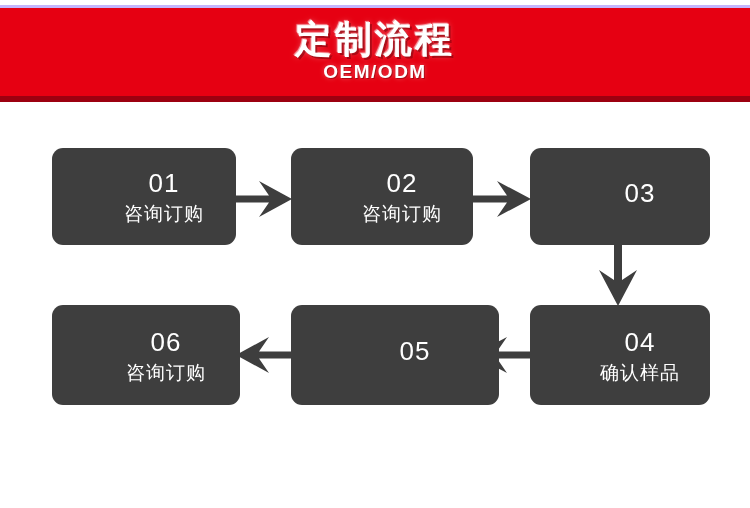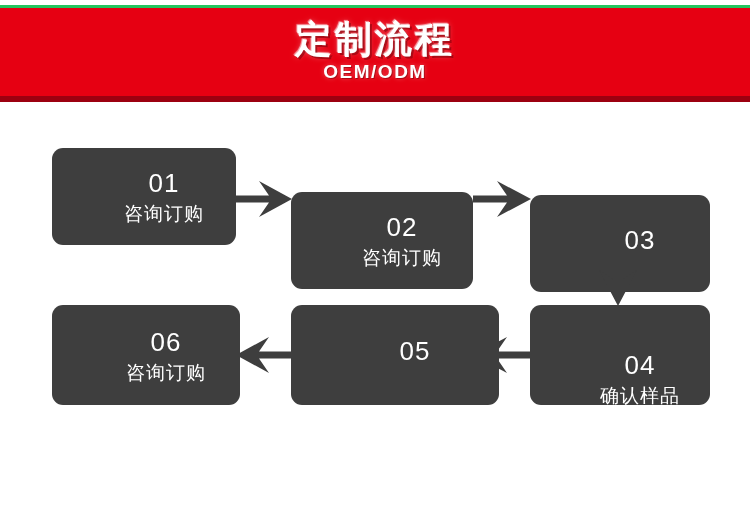--- a/index.html
+++ b/index.html
@@ -8,21 +8,21 @@
     font-family:"Liberation Sans","DejaVu Sans",sans-serif;
     overflow:hidden;position:relative;
   }
   #stage{position:relative;width:750px;height:508px;}
 
   
   .banner{
     position:absolute;left:0;top:5px;width:750px;height:97px;
     background:#e60012;
     box-sizing:border-box;
-    border-top:3px solid #22c55e;
+    border-top:3px solid #c4b5fd;
     border-bottom:6px solid #9c0010;
     display:flex;flex-direction:column;
     align-items:center;justify-content:center;
   }
   .banner-title{
     color:#ffffff;
     font-size:37px;
     font-weight:bold;
     letter-spacing:3px;
     line-height:1.05;
@@ -62,26 +62,26 @@
   }
   .box-label{
     font-size:19px;
     line-height:1;
     letter-spacing:1px;
     font-weight:400;
   }
 
   
   #box-01{left:52px;top:148px;width:184px;height:97px;}
-  #box-02{left:291px;top:148px;width:182px;height:97px;margin-top:44px;}
-  #box-03{left:530px;top:148px;width:180px;height:97px;margin-top:47px;}
+  #box-02{left:291px;top:148px;width:182px;height:97px;}
+  #box-03{left:530px;top:148px;width:180px;height:97px;}
   
   #box-06{left:52px;top:305px;width:188px;height:100px;}
   #box-05{left:291px;top:305px;width:208px;height:100px;}
-  #box-04{left:530px;top:305px;width:180px;height:100px;justify-content:flex-end;}
+  #box-04{left:530px;top:305px;width:180px;height:100px;}
 
   
   .arrow{position:absolute;}
   #arrow-1{left:236px;top:178px;width:56px;height:42px;}
   #arrow-2{left:473px;top:178px;width:58px;height:42px;}
   #arrow-3{left:596px;top:244px;width:44px;height:62px;}
   #arrow-4{left:473px;top:334px;width:58px;height:42px;}
   #arrow-5{left:236px;top:334px;width:56px;height:42px;}
 </style>
 </head>

